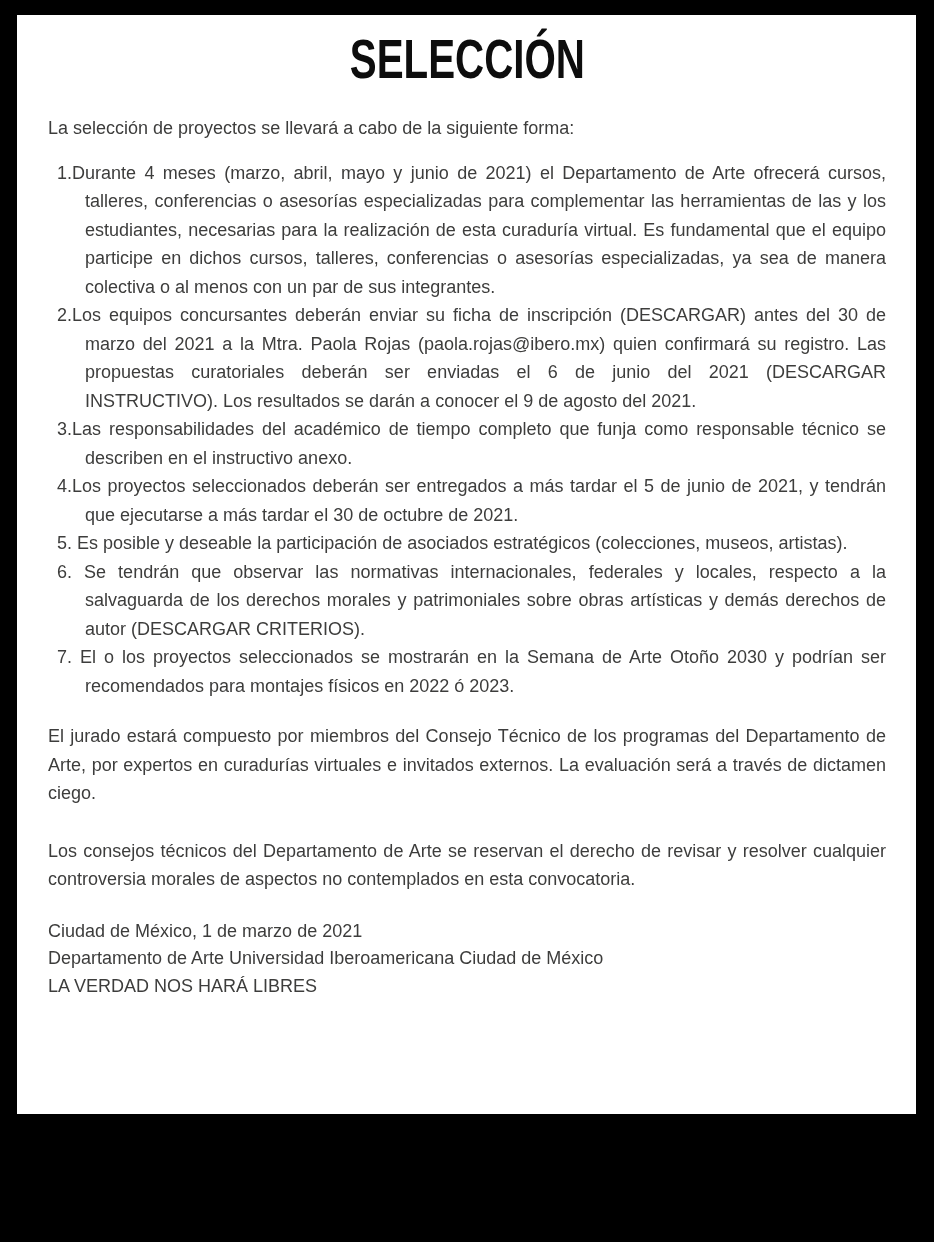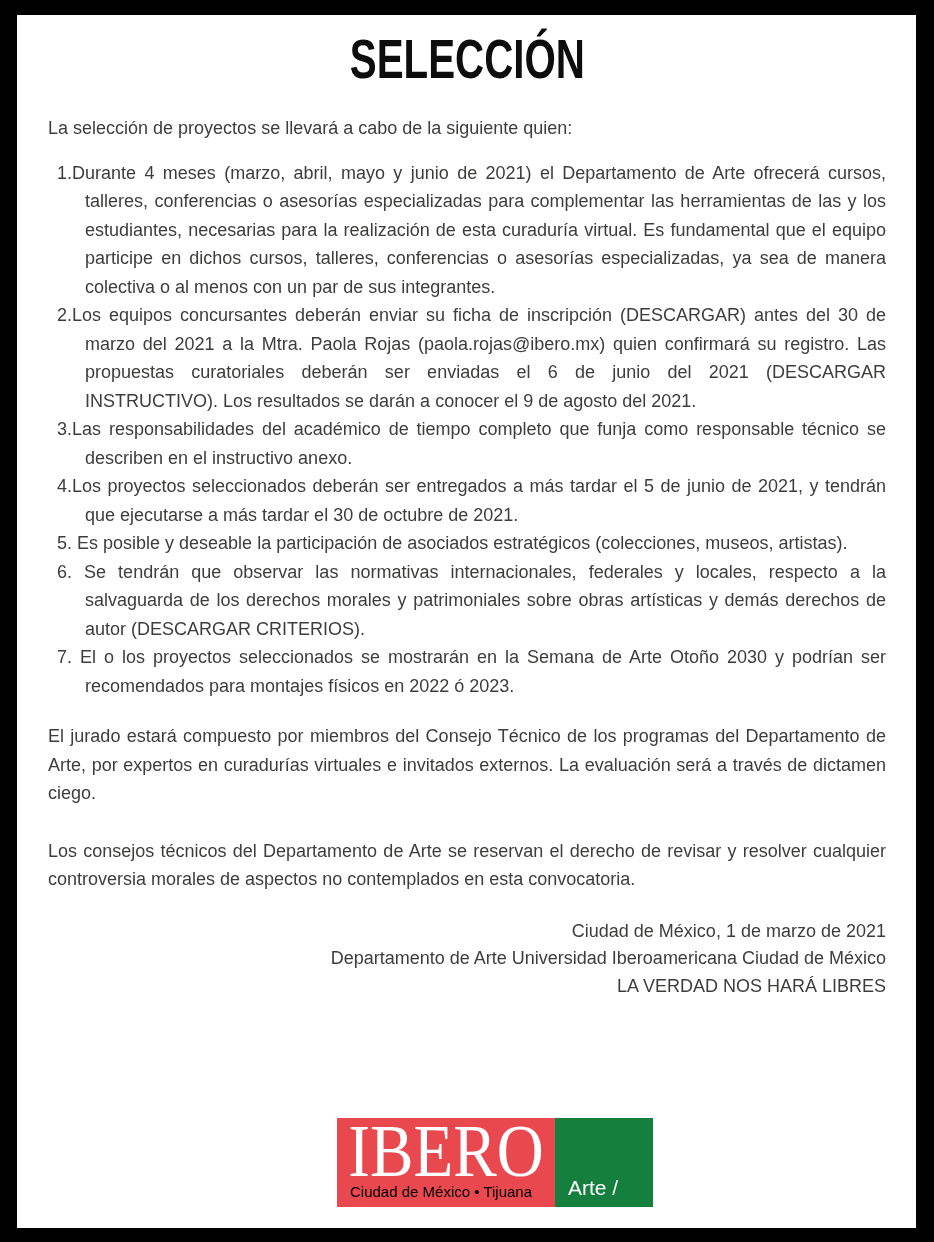--- a/index.html
+++ b/index.html
@@ -3,21 +3,21 @@
 <meta charset="utf-8">
 <style>
   html, body {
     margin: 0;
     padding: 0;
     background: #000;
   }
   .page {
     position: relative;
     width: 934px;
-    height: 1242px;
+    height: 1114px;
     background: #000;
     font-family: "Liberation Sans", sans-serif;
   }
   .sheet {
     position: absolute;
     left: 17px;
     top: 15px;
     width: 899px;
     height: 1213px;
     background: #ffffff;
@@ -64,21 +64,20 @@
   .list-item .num {
     display: inline;
   }
   .para {
     text-align: justify;
   }
   .para-1 { margin-top: 22px; }
   .para-2 { margin-top: 29px; }
   .footer-block {
     margin-top: 24px;
-    text-align: right;
   }
   .footer-line {
     line-height: 27.5px;
   }
   .logos {
     position: absolute;
     left: 320px;
     top: 1103px;
     display: flex;
     gap: 0;
@@ -132,21 +131,21 @@
 <body>
 
 <div class="page">
   <div class="sheet">
     <div class="content">
 
       <div class="title-wrap">
         <h1 class="doc-title">SELECCIÓN</h1>
       </div>
 
-      <div class="intro">La selección de proyectos se llevará a cabo de la siguiente quien:</div>
+      <div class="intro">La selección de proyectos se llevará a cabo de la siguiente forma:</div>
 
       <div class="num-list">
         <div class="list-item"><span class="num">1.</span><span>Durante 4 meses (marzo, abril, mayo y junio de 2021) el Departamento de Arte ofrecerá cursos, talleres, conferencias o asesorías especializadas para complementar las herramientas de las y los estudiantes, necesarias para la realización de esta curaduría virtual. Es fundamental que el equipo participe en dichos cursos, talleres, conferencias o asesorías especializadas, ya sea de manera colectiva o al menos con un par de sus integrantes.</span></div>
         <div class="list-item"><span class="num">2.</span><span>Los equipos concursantes deberán enviar su ficha de inscripción (DESCARGAR) antes del 30 de marzo del 2021 a la Mtra. Paola Rojas (paola.rojas@ibero.mx) quien confirmará su registro. Las propuestas curatoriales deberán ser enviadas el 6 de junio del 2021 (DESCARGAR INSTRUCTIVO). Los resultados se darán a conocer el 9 de agosto del 2021.</span></div>
         <div class="list-item"><span class="num">3.</span><span>Las responsabilidades del académico de tiempo completo que funja como responsable técnico se describen en el instructivo anexo.</span></div>
         <div class="list-item"><span class="num">4.</span><span>Los proyectos seleccionados deberán ser entregados a más tardar el 5 de junio de 2021, y tendrán que ejecutarse a más tardar el 30 de octubre de 2021.</span></div>
         <div class="list-item"><span class="num">5.</span><span> Es posible y deseable la participación de asociados estratégicos (colecciones, museos, artistas).</span></div>
         <div class="list-item"><span class="num">6.</span><span> Se tendrán que observar las normativas internacionales, federales y locales, respecto a la salvaguarda de los derechos morales y patrimoniales sobre obras artísticas y demás derechos de autor (DESCARGAR CRITERIOS).</span></div>
         <div class="list-item"><span class="num">7.</span><span> El o los proyectos seleccionados se mostrarán en la Semana de Arte Otoño 2030 y podrían ser recomendados para montajes físicos en 2022 ó 2023.</span></div>
       </div>

